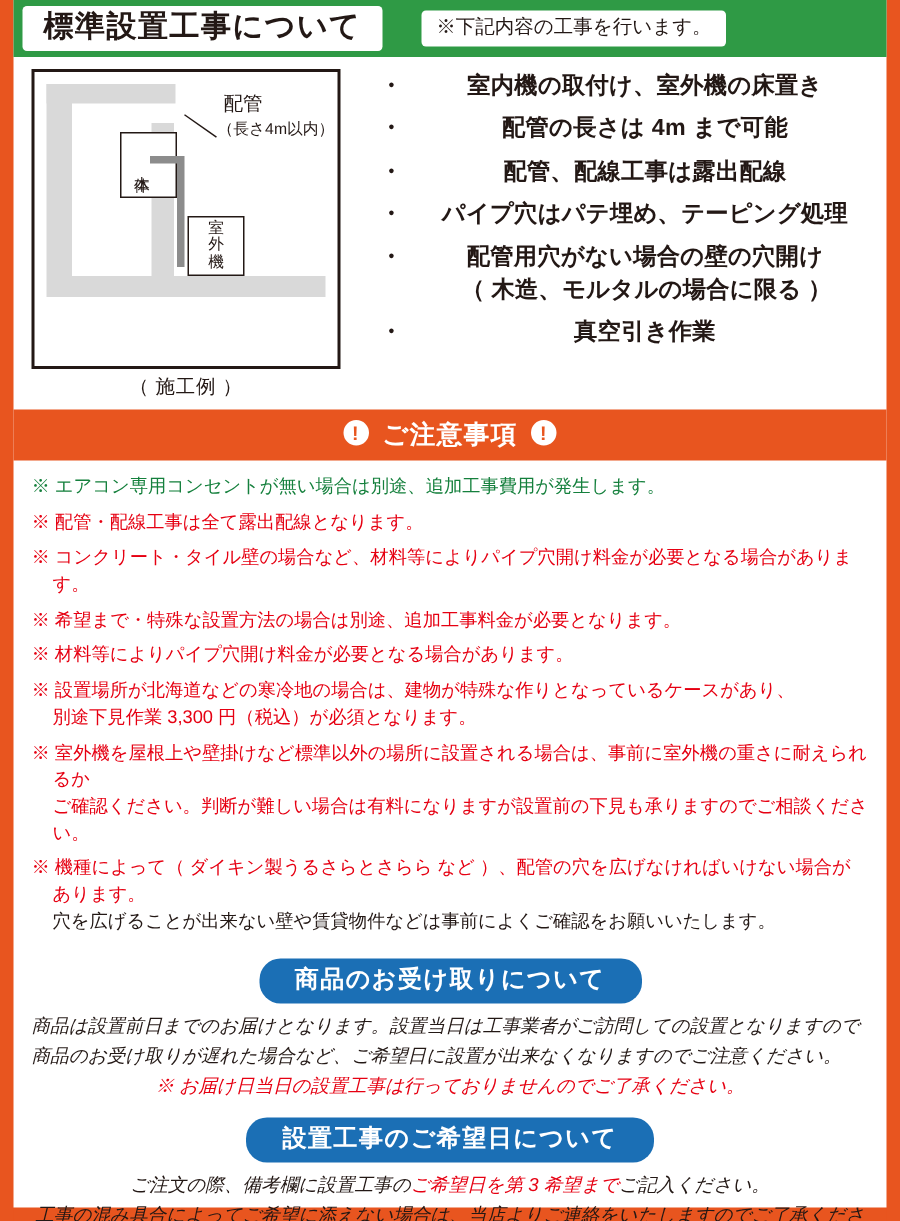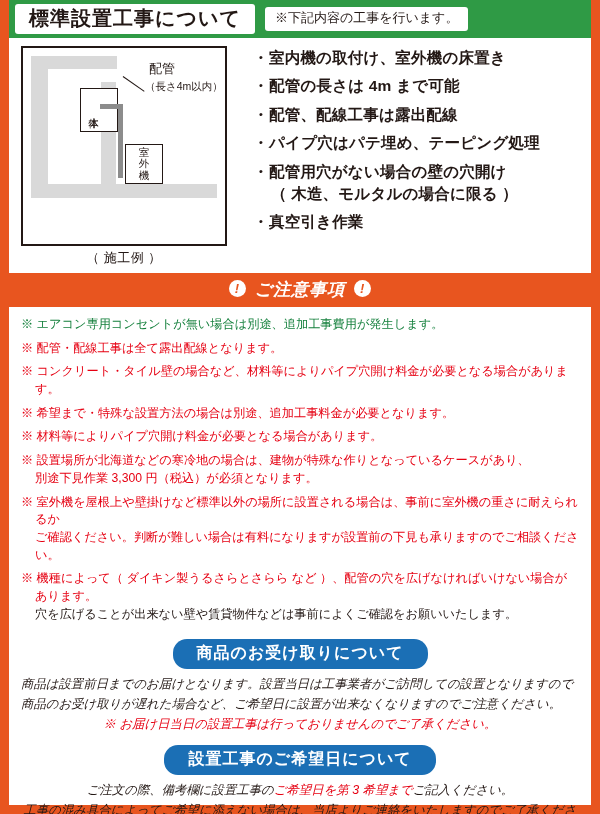--- a/index.html
+++ b/index.html
@@ -43,21 +43,21 @@
     letter-spacing: 1px;
     line-height: 1.1;
     text-align: right;
   }
   .green-header .sub-box {
     background: #ffffff;
     color: #231815;
     font-size: 13px;
     padding: 4px 10px 5px 10px;
     border-radius: 3px;
-    margin-left: 10px;
+    margin-left: 26px;
     line-height: 1.1;
   }
   
   .top-section {
     display: flex;
     padding: 8px 0 4px 0;
   }
   .figure-wrap {
     width: 228px;
     margin-left: 12px;
@@ -106,20 +106,21 @@
   }
   .bullets li {
     list-style: none;
     font-size: 15.5px;
     font-weight: bold;
     margin-bottom: 9px;
     position: relative;
     padding-left: 16px;
     line-height: 1.25;
     letter-spacing: 0.2px;
+    text-align: center;
   }
   .bullets li:before {
     content: "・";
     position: absolute;
     left: 0px;
     top: 0px;
   }
   .bullets li .sub {
     display: block;
     padding-left: 2px;
@@ -132,21 +133,20 @@
   
   .orange-banner {
     background: #e8551f;
     color: #ffffff;
     text-align: center;
     font-weight: bold;
     font-size: 17px;
     padding: 5px 0 6px 0;
     letter-spacing: 1px;
     margin-top: 2px;
-    font-style: italic;
   }
   .orange-banner .excl {
     display: inline-block;
     width: 17px;
     height: 17px;
     border-radius: 50%;
     background: #ffffff;
     color: #e8551f;
     font-size: 13px;
     line-height: 17px;

